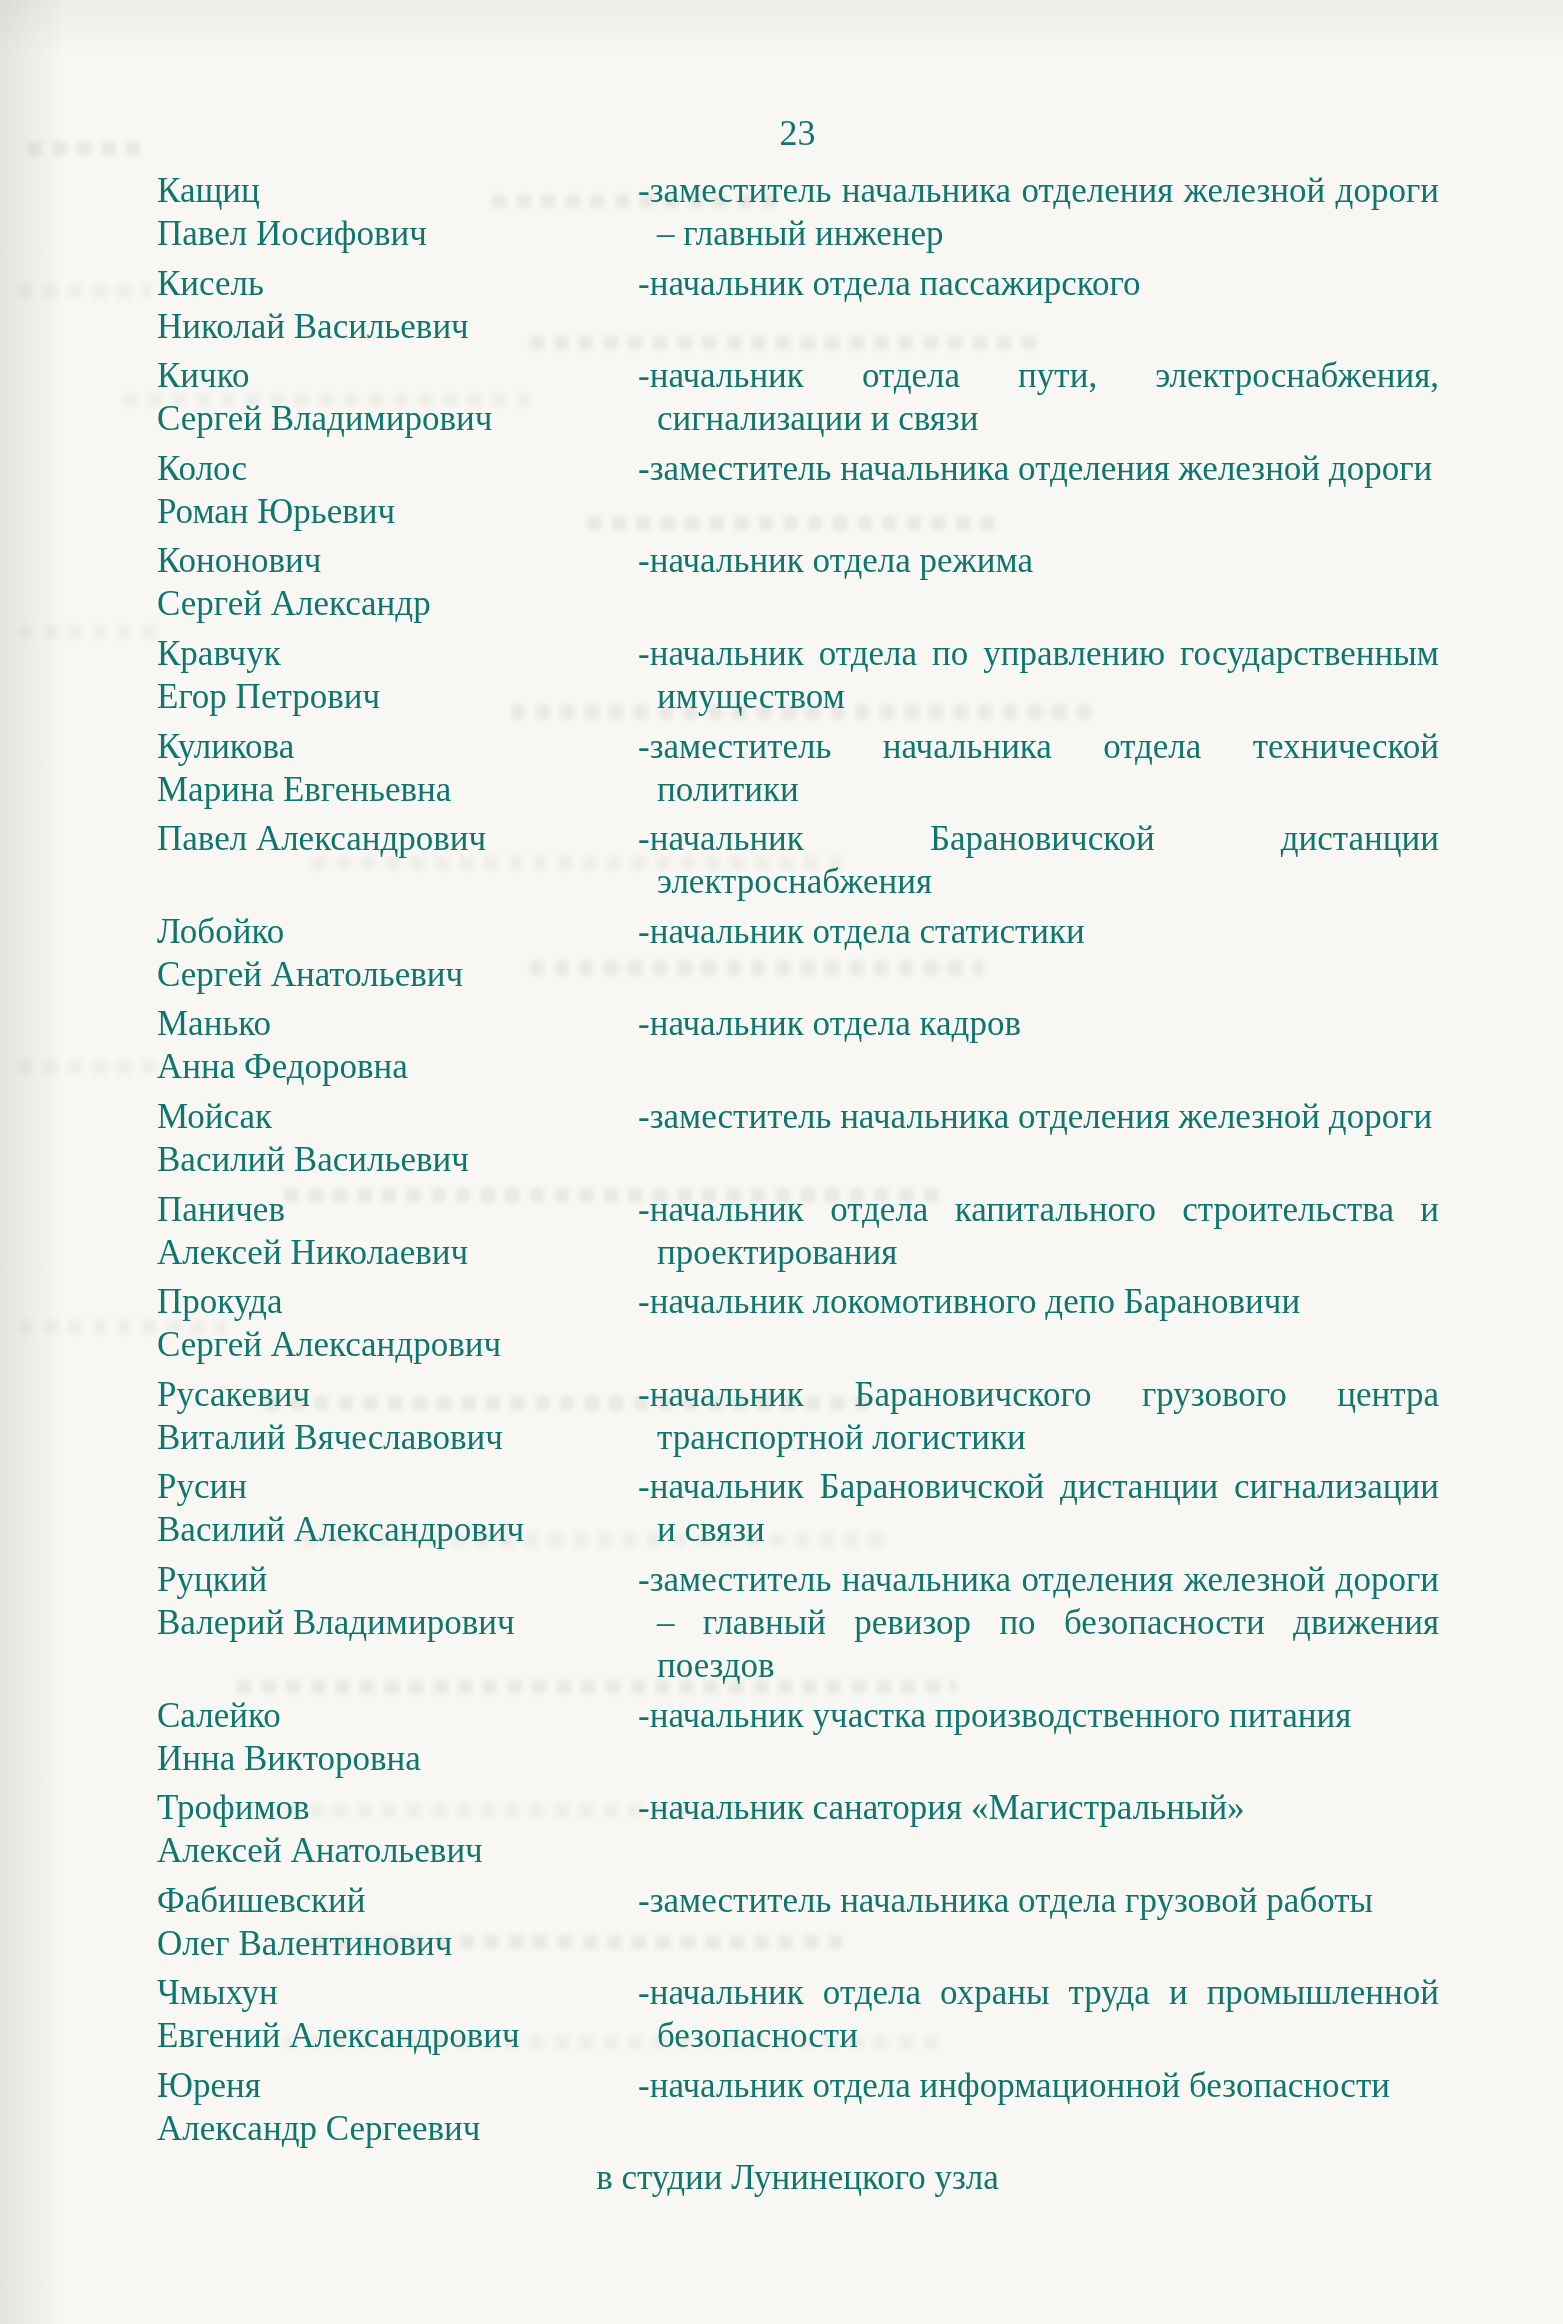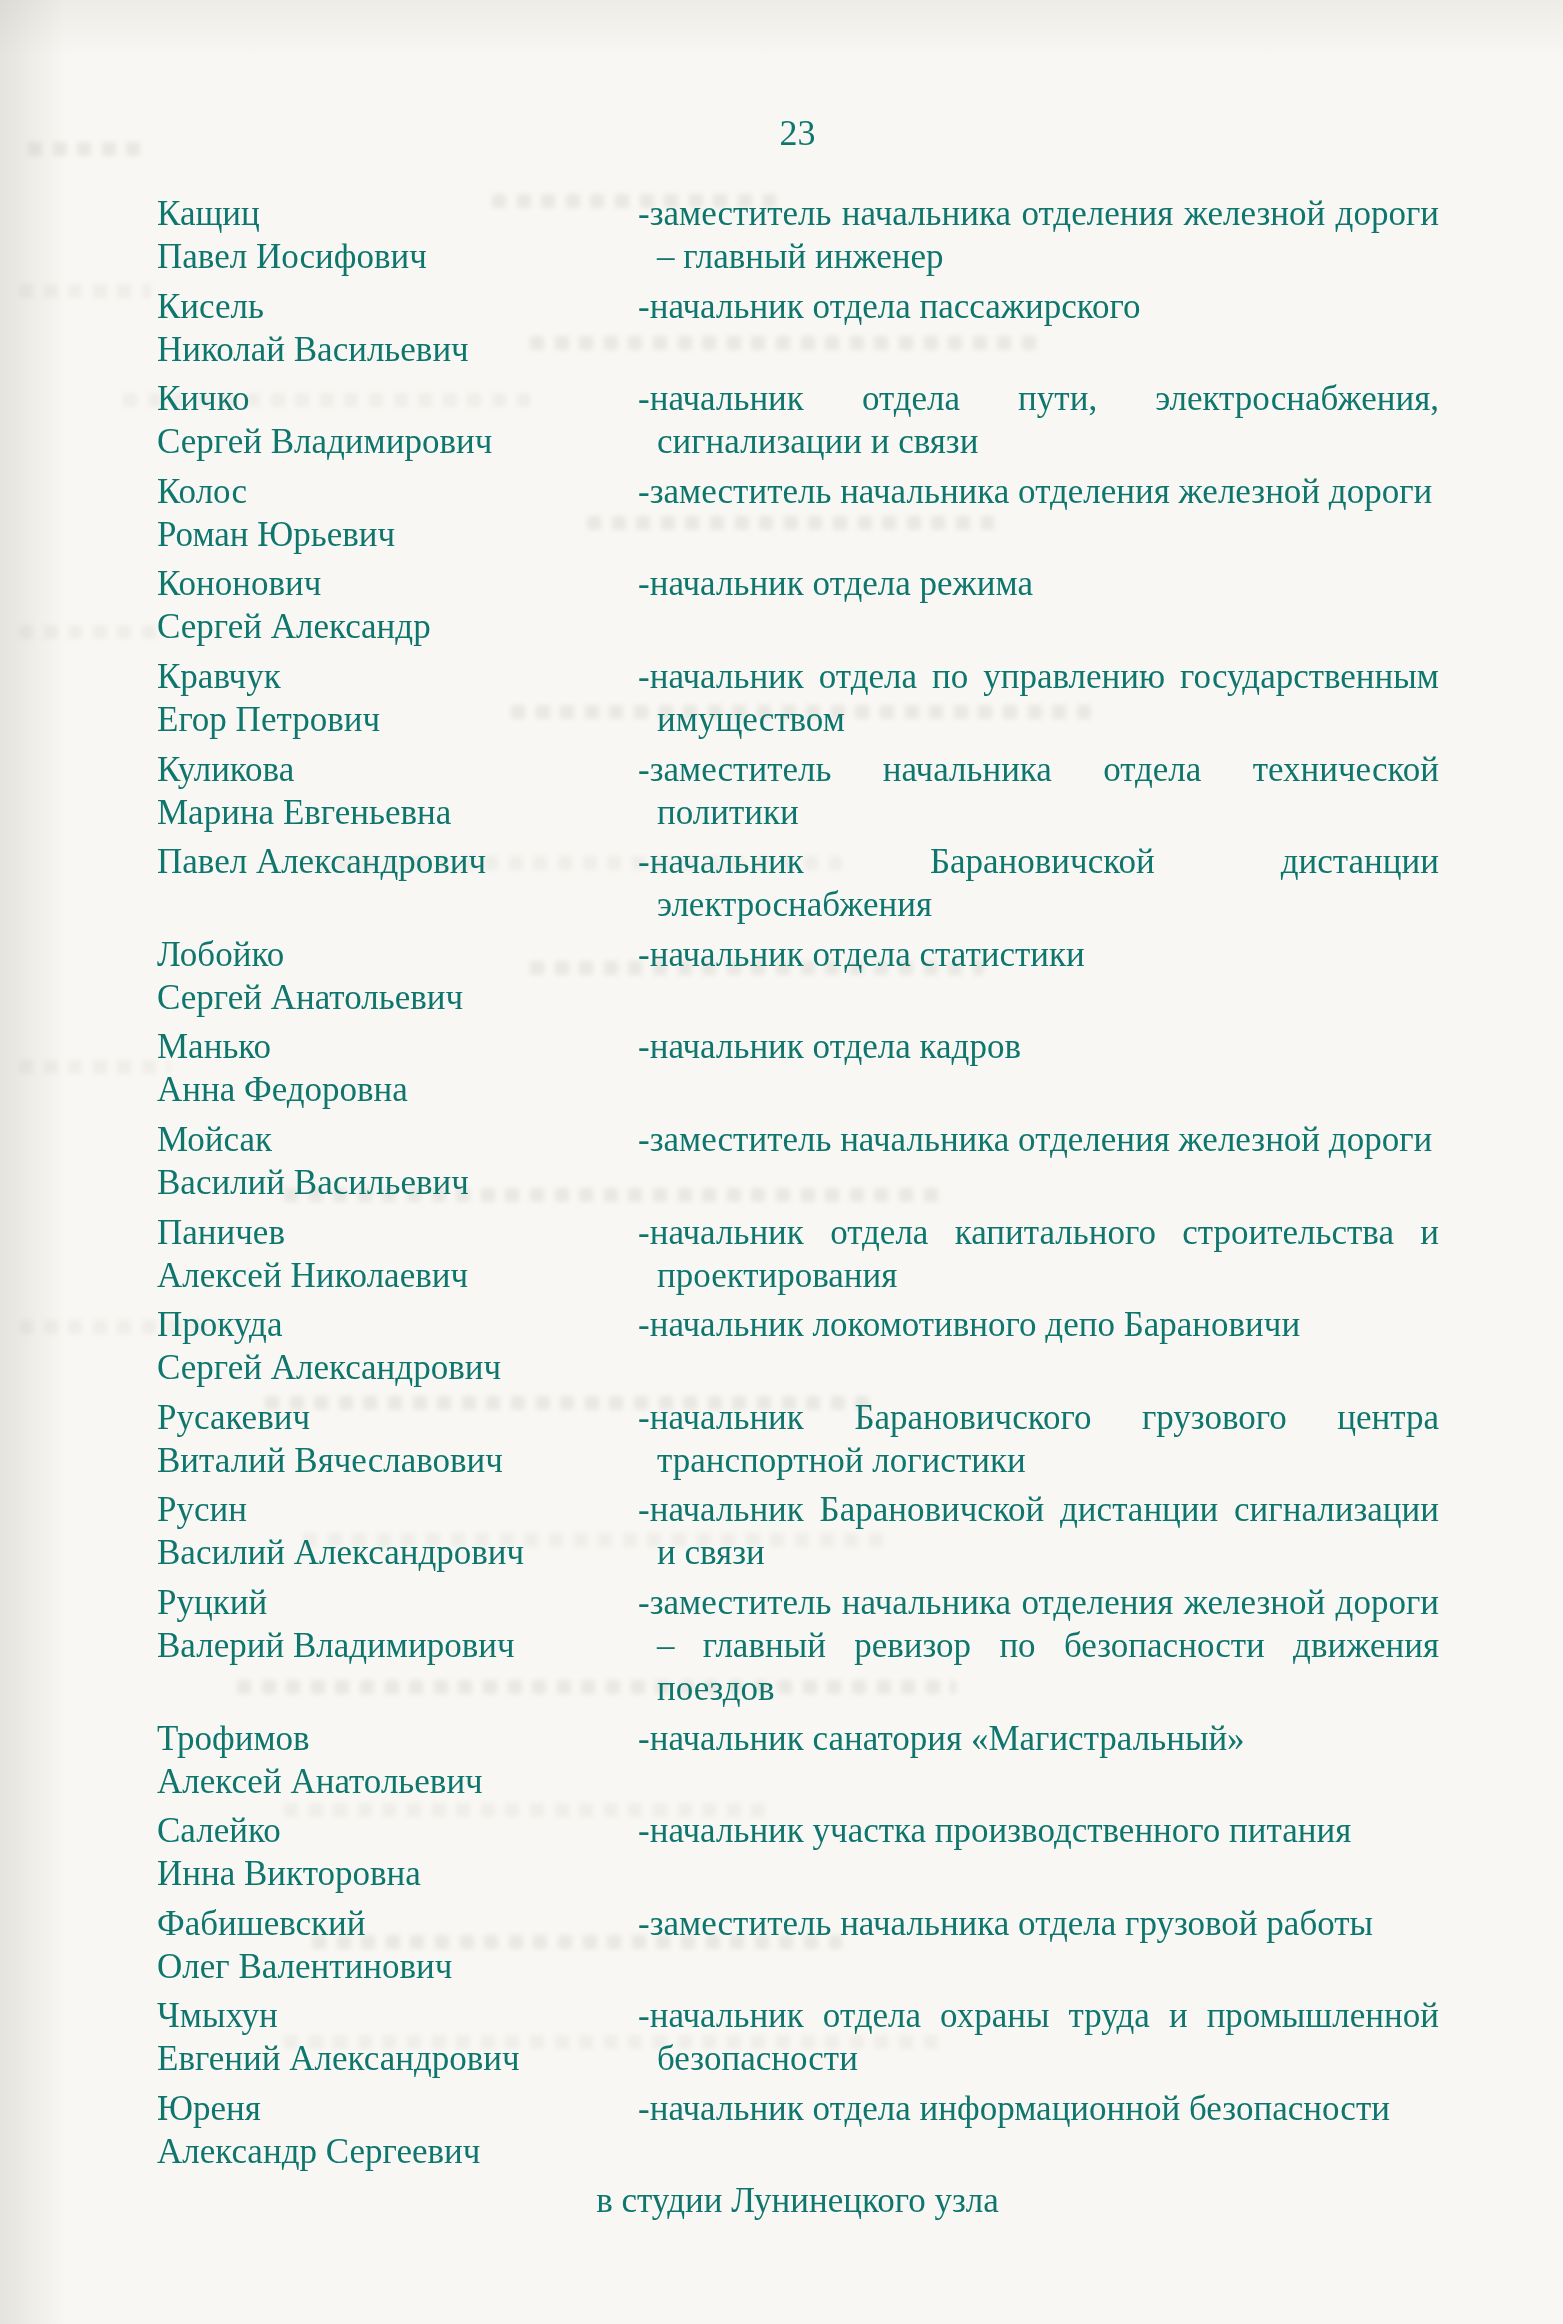--- a/index.html
+++ b/index.html
@@ -28,21 +28,21 @@
   .page-number{
     padding-top:112px;
     margin-left:157px;
     width:1281px;
     text-align:center;
     font-size:36px;
   }
   .content{
     margin-left:157px;
     width:1281px;
-    margin-top:37px;
+    margin-top:14px;
     position:relative;
     z-index:2;
   }
   .row{
     display:grid;
     grid-template-columns:481px 801px;
     margin-bottom:6.6px;
   }
   .name-cell{white-space:nowrap;}
   .pos-cell{
@@ -219,36 +219,36 @@
   <div class="row">
     <div class="name-cell">
       <div>Руцкий</div>
       <div>Валерий Владимирович</div>
     </div>
     <div class="pos-cell">-заместитель начальника отделения железной дороги – главный ревизор по безопасности движения поездов</div>
   </div>
 
   <div class="row">
     <div class="name-cell">
+      <div>Салейко</div>
+      <div>Инна Викторовна</div>
+    </div>
+    <div class="pos-cell">-начальник участка производственного питания</div>
+  </div>
+
+  <div class="row">
+    <div class="name-cell">
       <div>Трофимов</div>
       <div>Алексей Анатольевич</div>
     </div>
     <div class="pos-cell">-начальник санатория «Магистральный»</div>
   </div>
 
   <div class="row">
     <div class="name-cell">
-      <div>Салейко</div>
-      <div>Инна Викторовна</div>
-    </div>
-    <div class="pos-cell">-начальник участка производственного питания</div>
-  </div>
-
-  <div class="row">
-    <div class="name-cell">
       <div>Фабишевский</div>
       <div>Олег Валентинович</div>
     </div>
     <div class="pos-cell">-заместитель начальника отдела грузовой работы</div>
   </div>
 
   <div class="row">
     <div class="name-cell">
       <div>Чмыхун</div>
       <div>Евгений Александрович</div>

